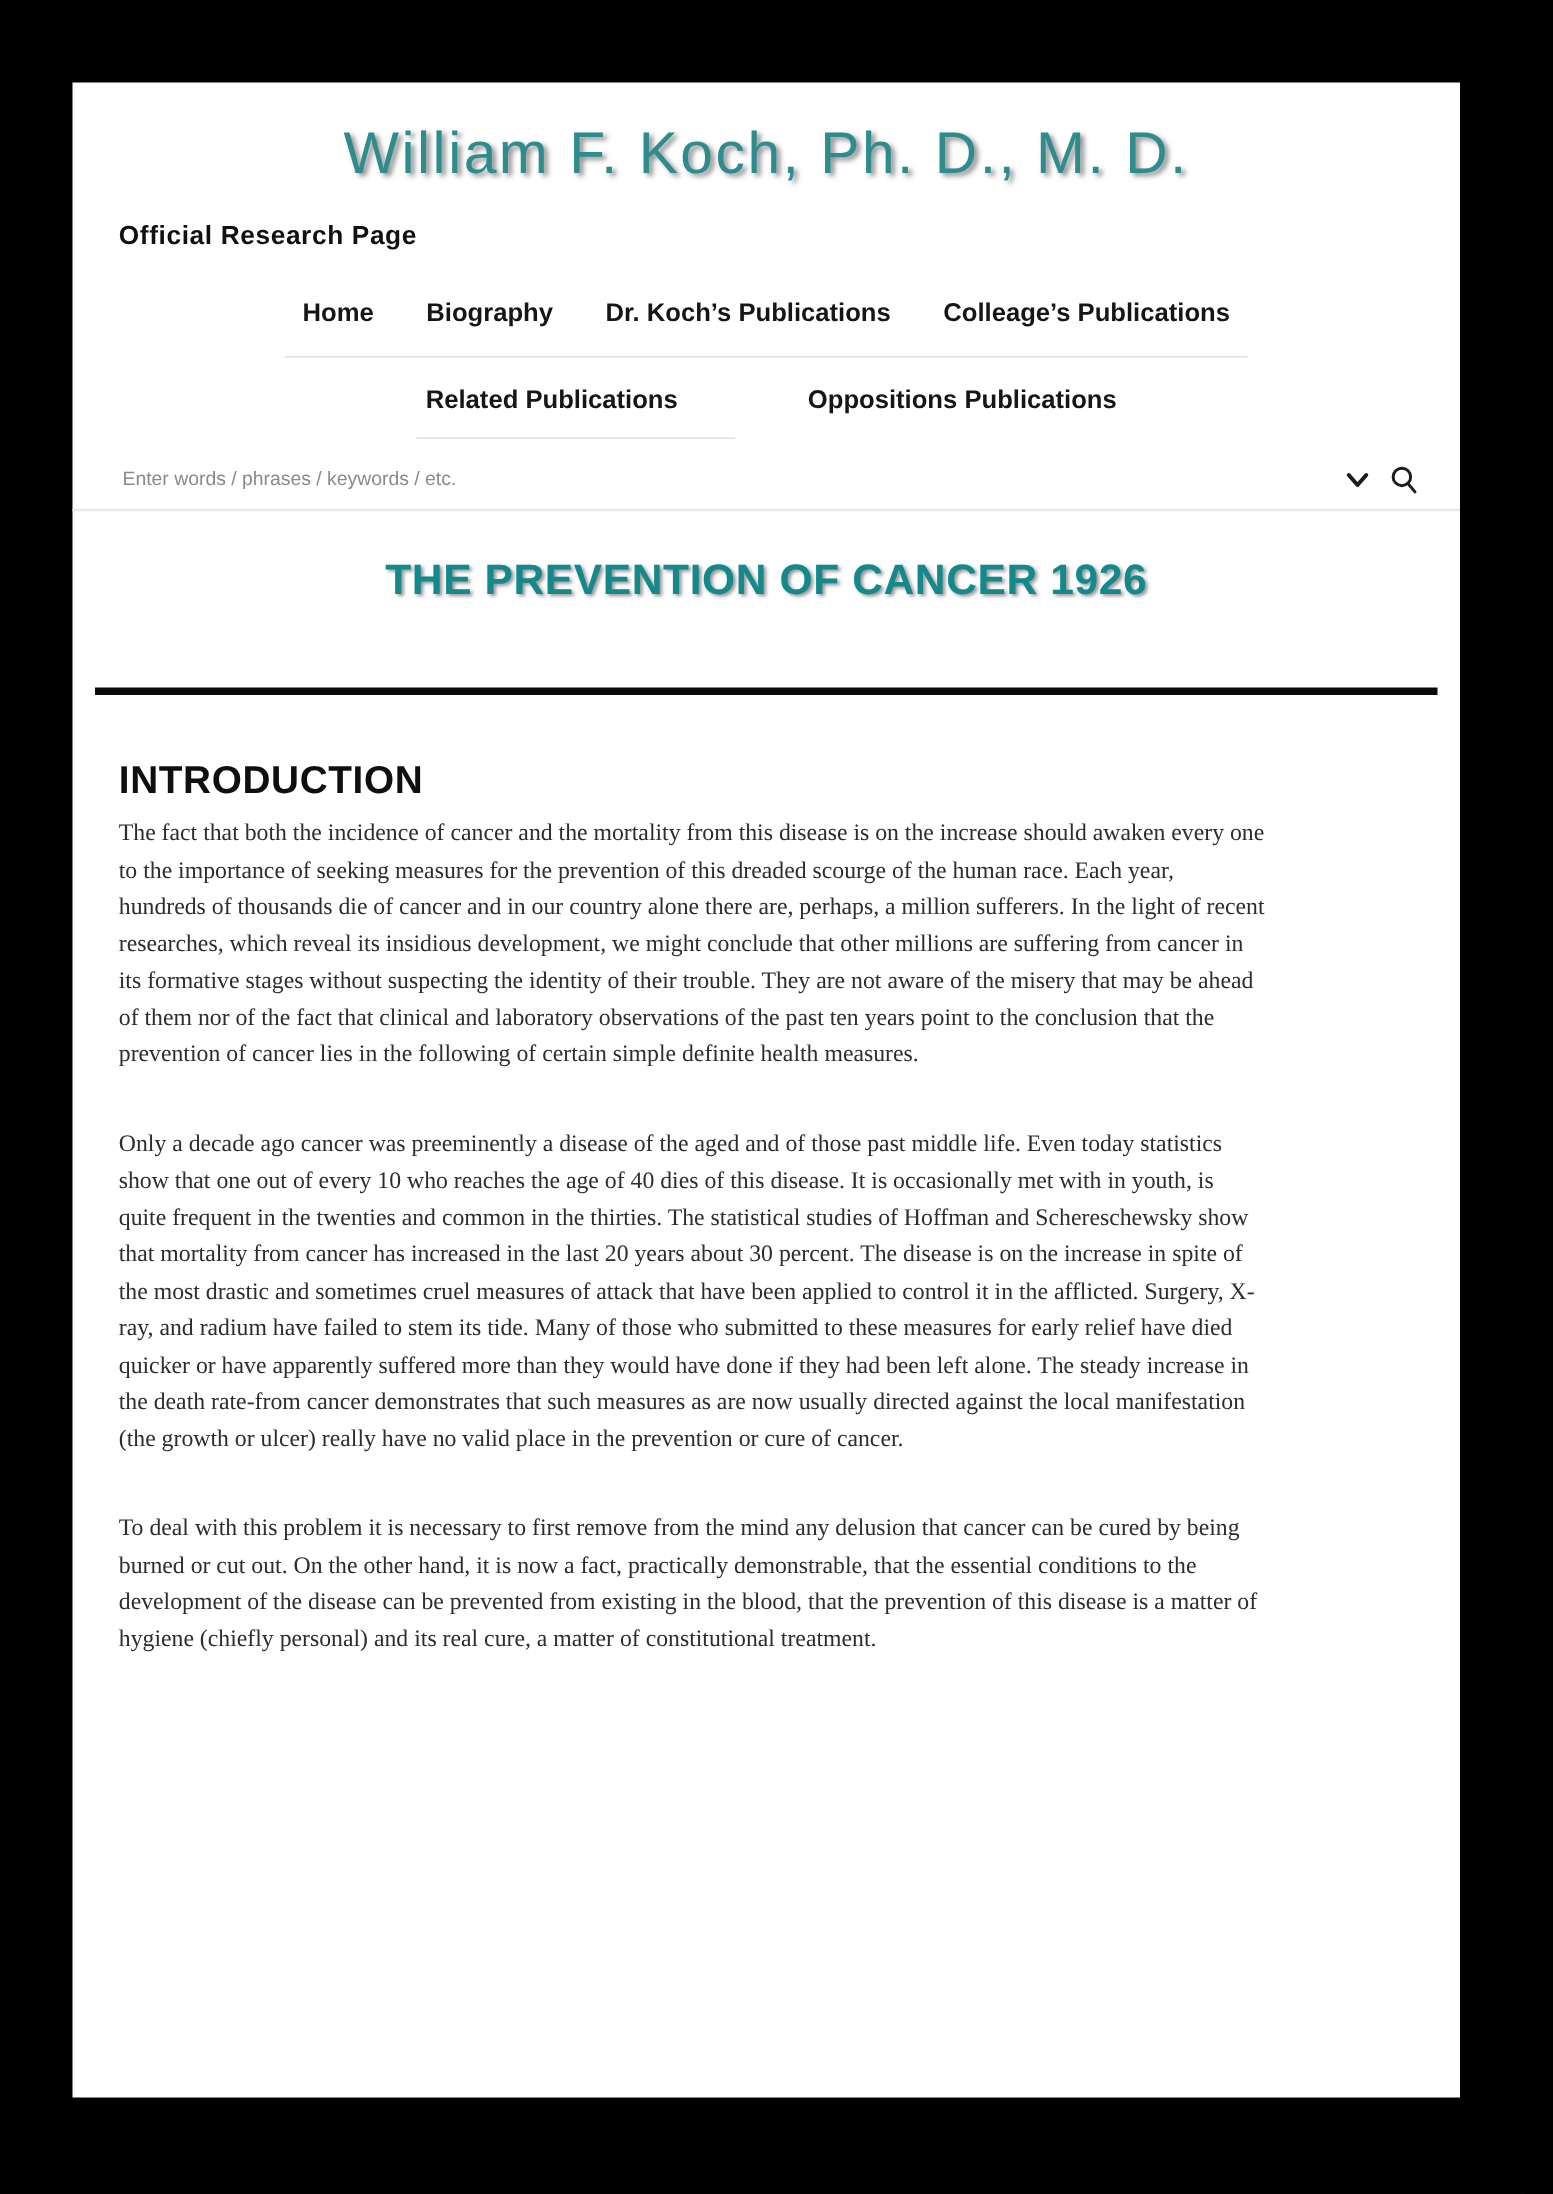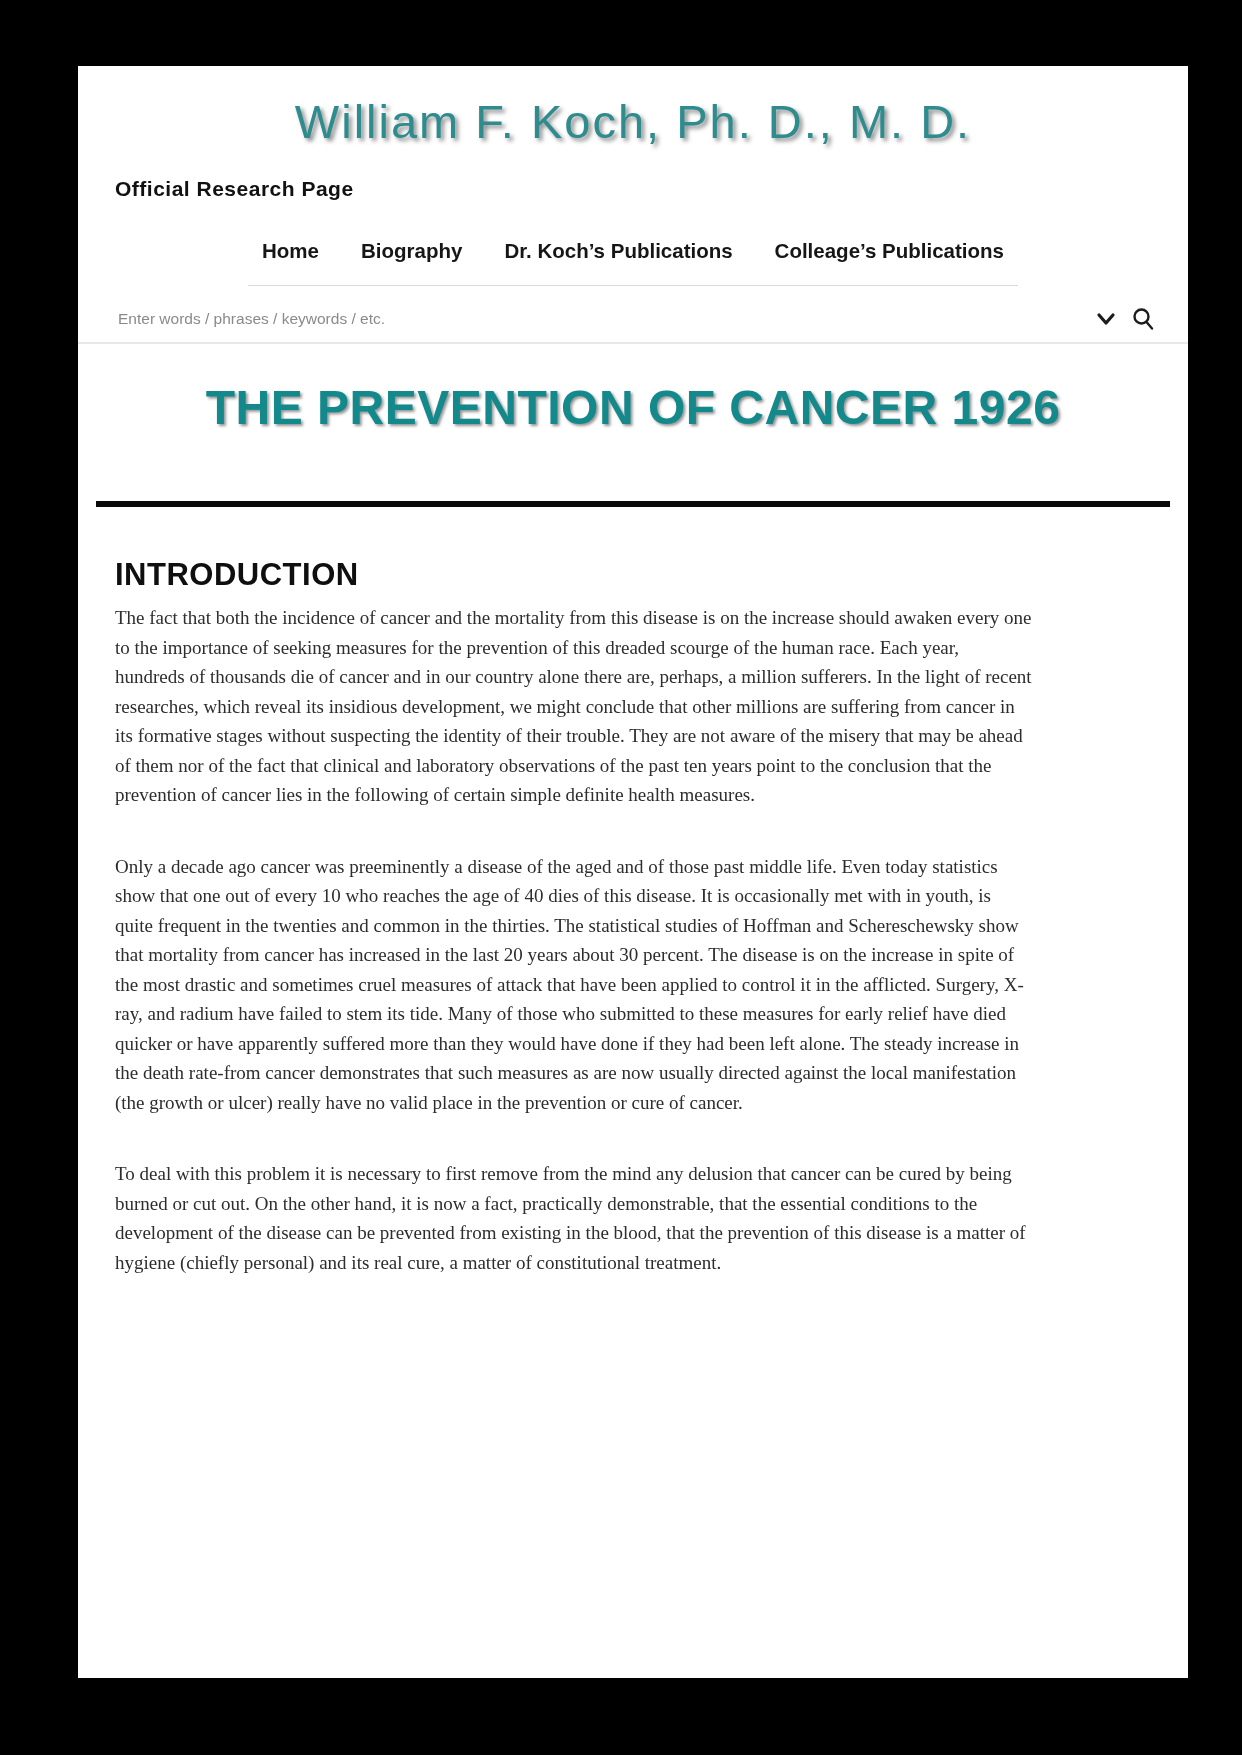--- a/index.html
+++ b/index.html
@@ -5,21 +5,21 @@
   * { box-sizing: border-box; }
   html, body {
     margin: 0; padding: 0;
     width: 1242px; height: 1755px;
     background: #000;
     font-family: "Liberation Sans", "DejaVu Sans", sans-serif;
     overflow: hidden;
   }
   .page { position: relative; width: 1242px; height: 1755px; background: #000; }
   .card {
-    position: absolute; left: 78px; top: 66px;
+    position: absolute; left: 58px; top: 66px;
     width: 1110px; height: 1612px;
     background: #ffffff;
   }
   .site-title {
     margin: 28px 40px 0;
     text-align: center;
     font-size: 47px;
     font-weight: 400;
     letter-spacing: 2px;
     color: #2e8b8e;
@@ -70,21 +70,21 @@
     color: #444444;
     font-family: "Liberation Sans", "DejaVu Sans", sans-serif;
     background: transparent;
   }
   .search-bar input::placeholder { color: #8a8a8a; opacity: 1; }
   .search-icons { display: flex; align-items: center; gap: 12px; }
   .icon-btn { display: inline-flex; cursor: pointer; color: #1c1c1c; }
   .article-title {
     margin: 36px 20px 0;
     text-align: center;
-    font-size: 48px;
+    font-size: 34px;
     font-weight: 700;
     letter-spacing: 0.5px;
     color: #13898c;
     text-shadow: 2px 2px 3px rgba(90,90,90,0.65);
   }
   .thick-rule {
     margin: 66px 18px 0;
     border: none;
     height: 6px;
     background: #0a0a0a;
@@ -116,20 +116,24 @@
       <div class="site-subtitle">Official Research Page</div>
     </header>
 
     <nav>
       <ul class="nav-row nav-row1">
         <li>Home</li>
         <li>Biography</li>
         <li>Dr. Koch’s Publications</li>
         <li>Colleage’s Publications</li>
       </ul>
+      <ul class="nav-row nav-row2">
+        <li class="underlined">Related Publications</li>
+        <li>Oppositions Publications</li>
+      </ul>
     </nav>
 
     <div class="search-bar">
       <input type="text" placeholder="Enter words / phrases / keywords / etc." style="">
       <span class="search-icons">
         <span class="icon-btn">
           <svg width="24" height="24" viewBox="0 0 24 24" fill="none" stroke="currentColor" stroke-width="3.2" stroke-linecap="round" stroke-linejoin="round">
             <polyline points="5,8 12,16 19,8"></polyline>
           </svg>
         </span>

